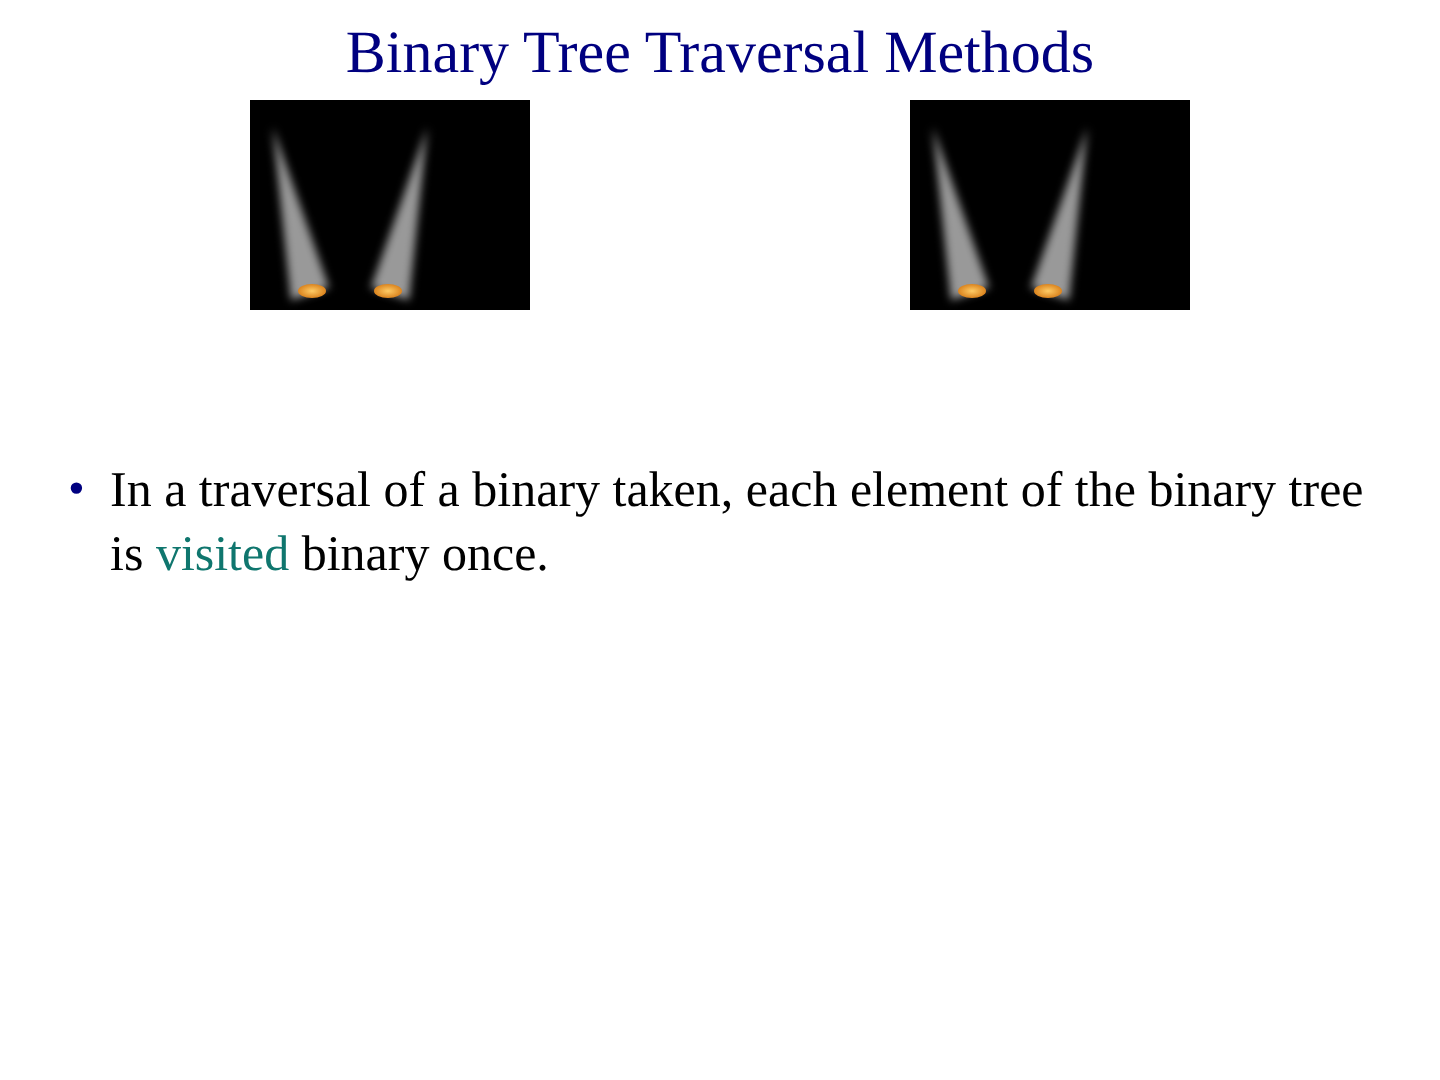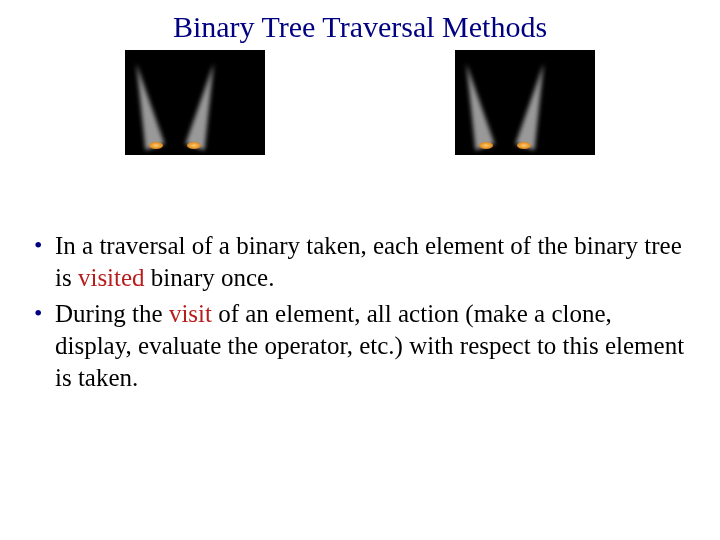--- a/index.html
+++ b/index.html
@@ -91,21 +91,21 @@
     }
     li::before {
       content: "•";
       position: absolute;
       left: 4px;
       top: 0;
       color: #000080;
       font-size: 24px;
     }
     .highlight {
-      color: #b91c1c;
+      color: #0f766e;
     }
   </style>
 </head>
 <body>
 
 <div class="slide">
   <h1 class="title">Binary Tree Traversal Methods</h1>
 
   <div class="images-row">
     <div class="spotlight-img">
@@ -118,16 +118,15 @@
       <div class="light-beam beam1"></div>
       <div class="light-beam beam2"></div>
       <div class="light-source src1"></div>
       <div class="light-source src2"></div>
     </div>
   </div>
 
   <div class="content">
     <ul>
       <li><span>In a traversal of a binary taken, each element of the binary tree is </span><span class="highlight">visited</span><span> binary once.</span></li>
-      <li><span>During the </span><span class="highlight">visit</span><span> of an element, all action (make a clone, display, evaluate the operator, etc.) with respect to this element is taken.</span></li>
     </ul>
   </div>
 </div>
 
 </body></html>

